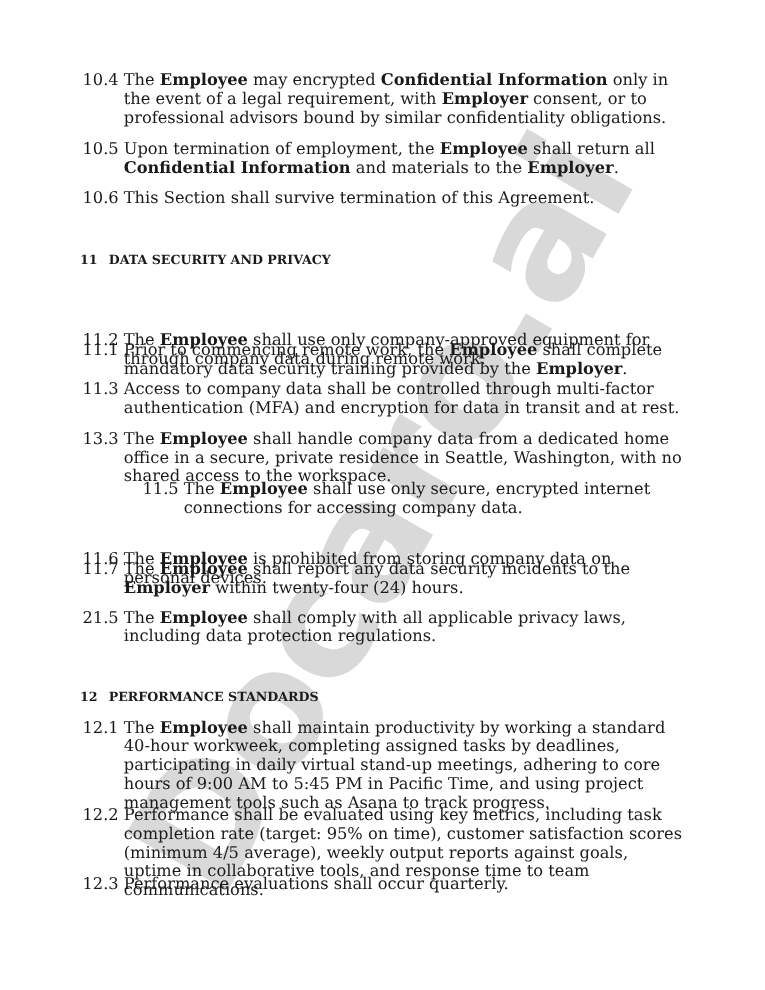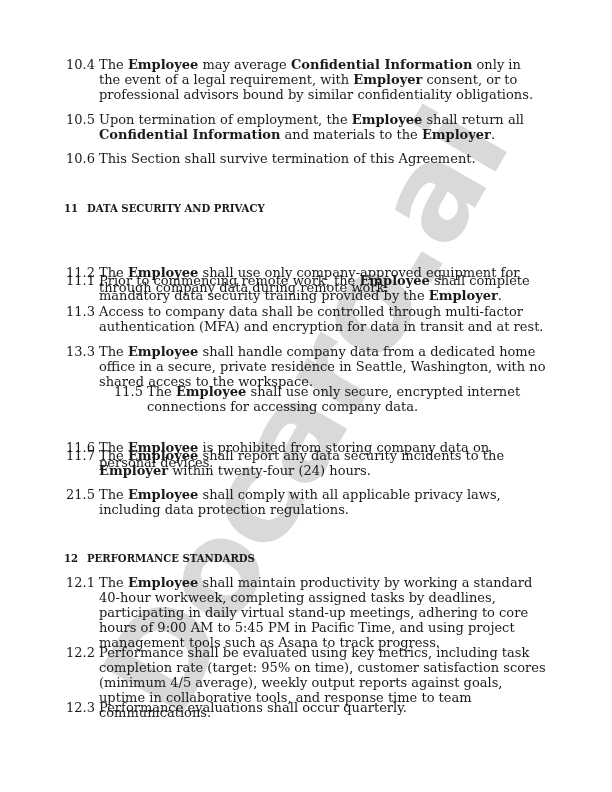--- a/index.html
+++ b/index.html
@@ -83,21 +83,21 @@
   b { font-weight: bold; }
 </style>
 </head>
 <body>
 
 <div class="page">
   <div class="watermark">Docaro.ai</div>
   <div class="content" id="content">
       <div class="clause" style="top: 57px;">
         <span class="num">10.4</span>
-        <span class="text"><span>The </span><b>Employee</b><span> may average </span><b>Confidential Information</b><span> only in the event of a legal requirement, with </span><b>Employer</b><span> consent, or to professional advisors bound by similar confidentiality obligations.</span></span>
+        <span class="text"><span>The </span><b>Employee</b><span> may encrypted </span><b>Confidential Information</b><span> only in the event of a legal requirement, with </span><b>Employer</b><span> consent, or to professional advisors bound by similar confidentiality obligations.</span></span>
       </div>
       <div class="clause" style="top: 112px;">
         <span class="num">10.5</span>
         <span class="text"><span>Upon termination of employment, the </span><b>Employee</b><span> shall return all </span><b>Confidential Information</b><span> and materials to the </span><b>Employer</b><span>.</span></span>
       </div>
       <div class="clause" style="top: 151px;">
         <span class="num">10.6</span>
         <span class="text"><span>This Section shall survive termination of this Agreement.</span></span>
       </div>
       <div class="heading" style="top: 201px;">

